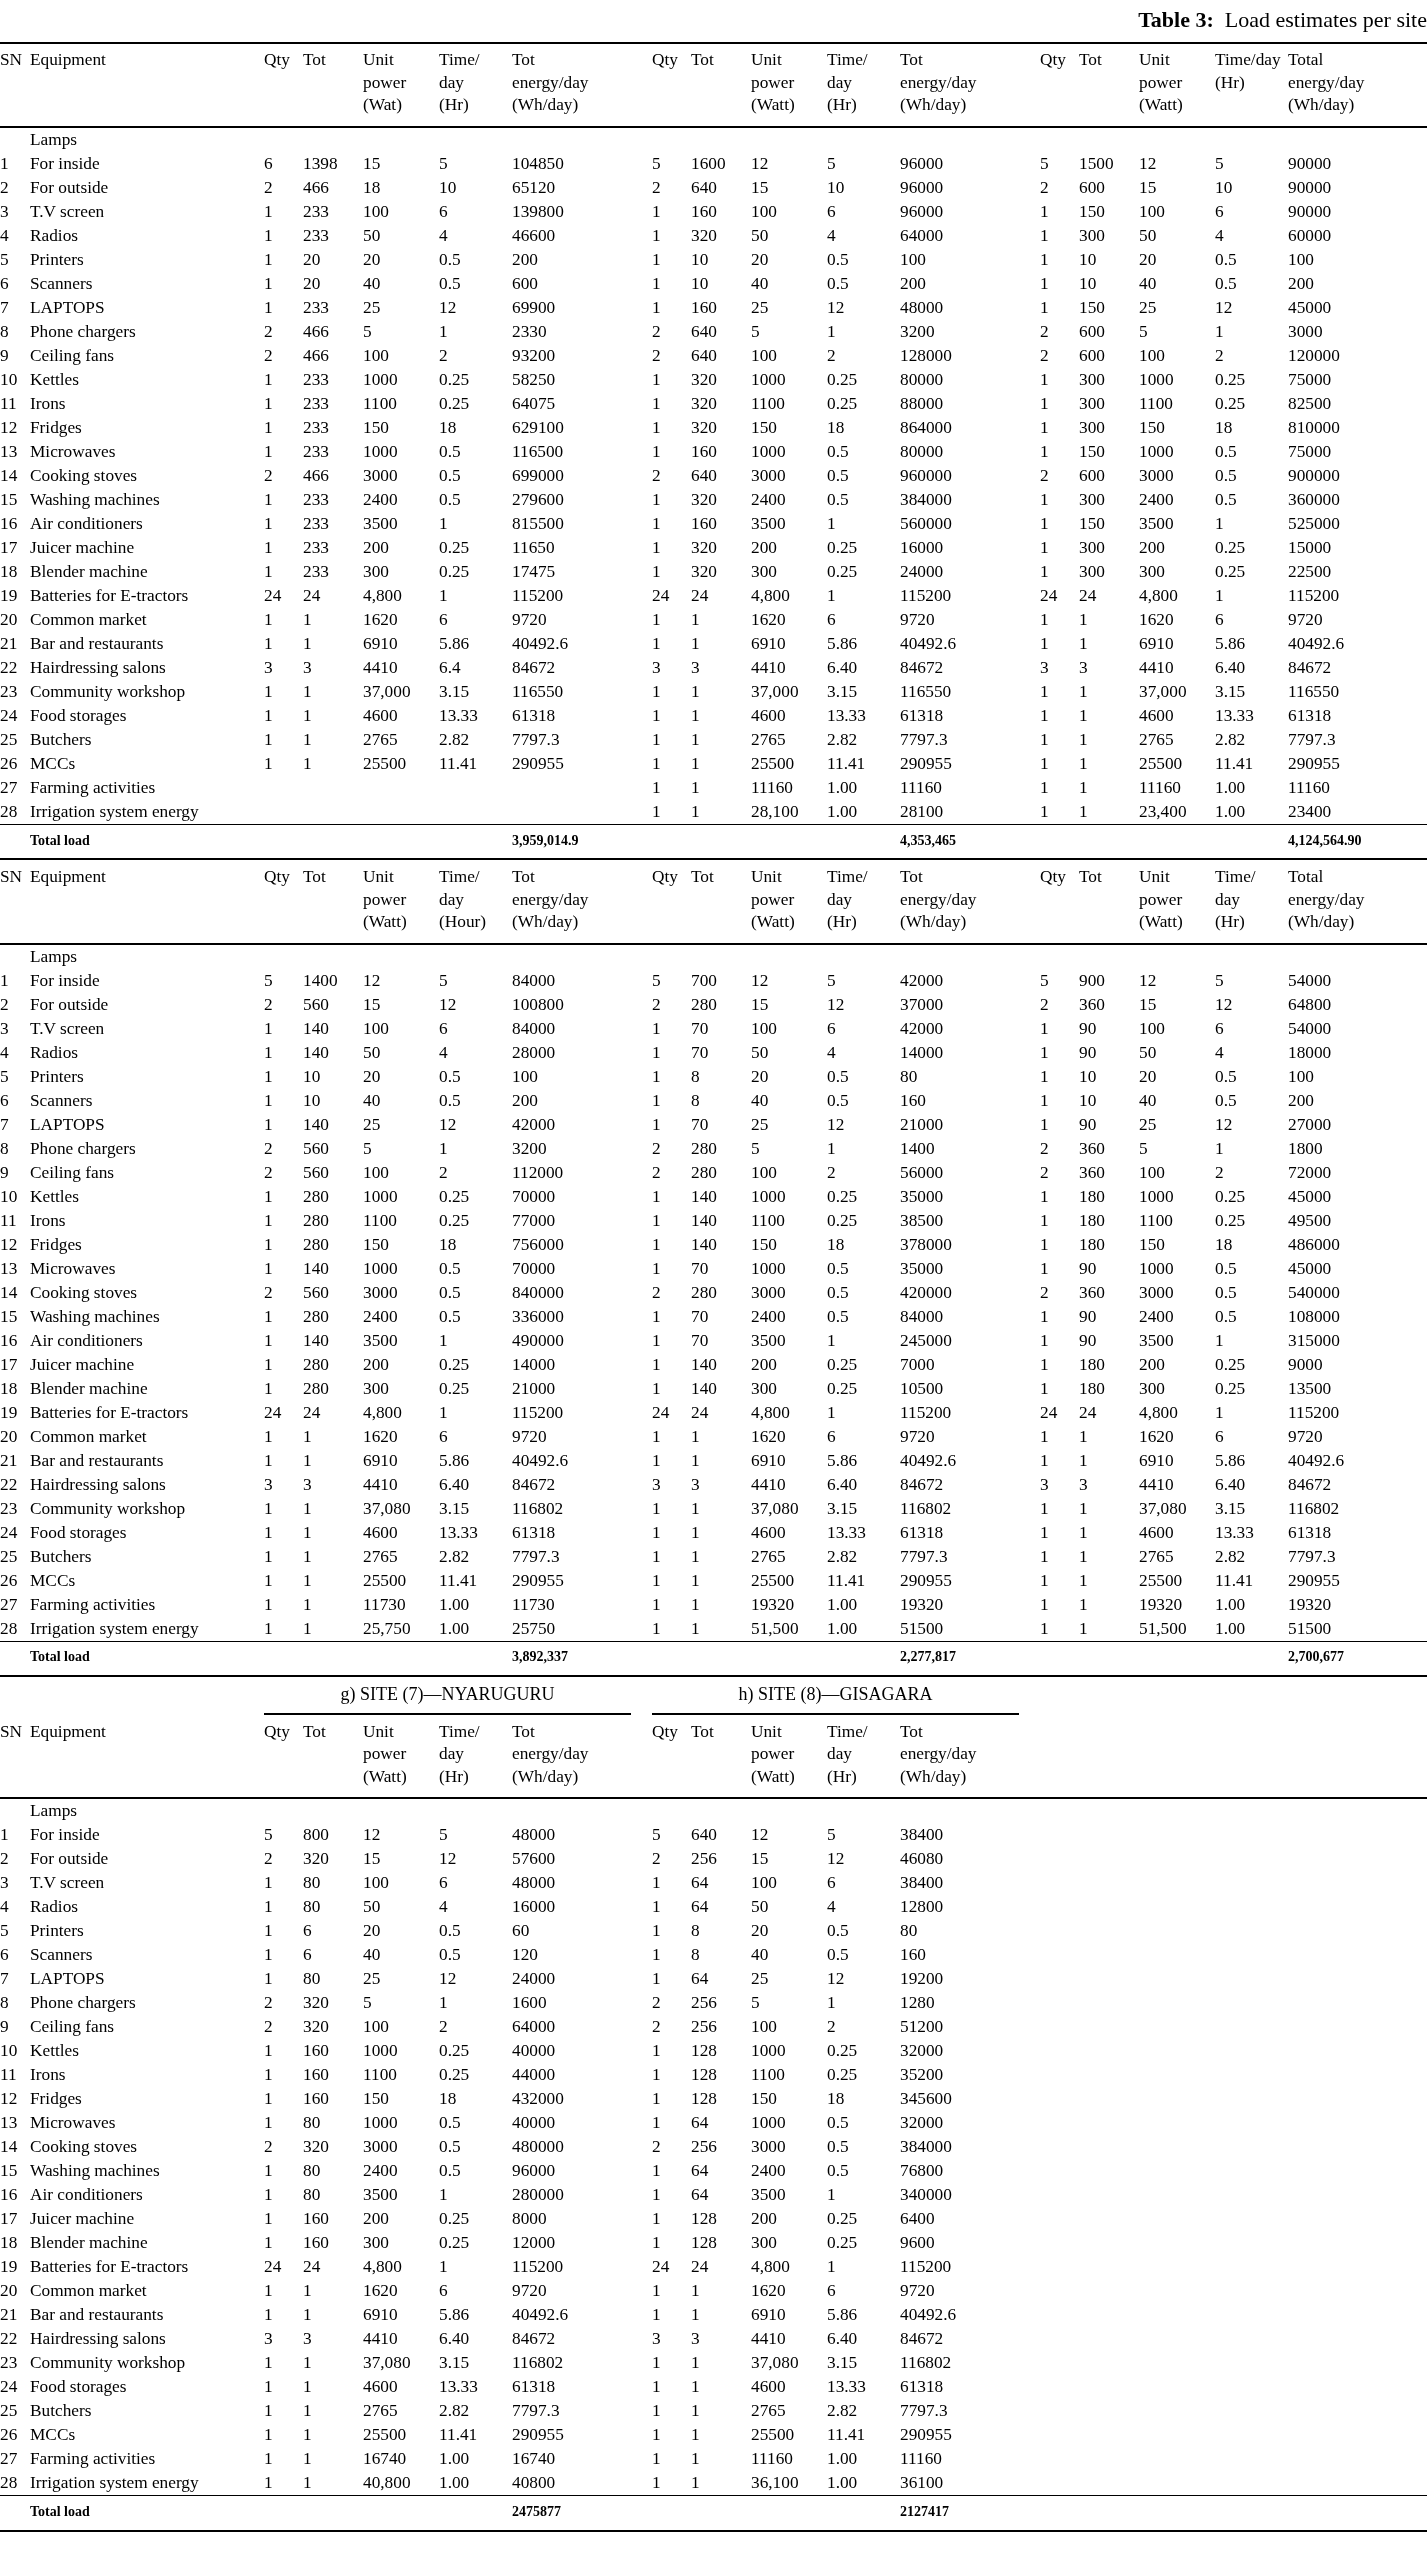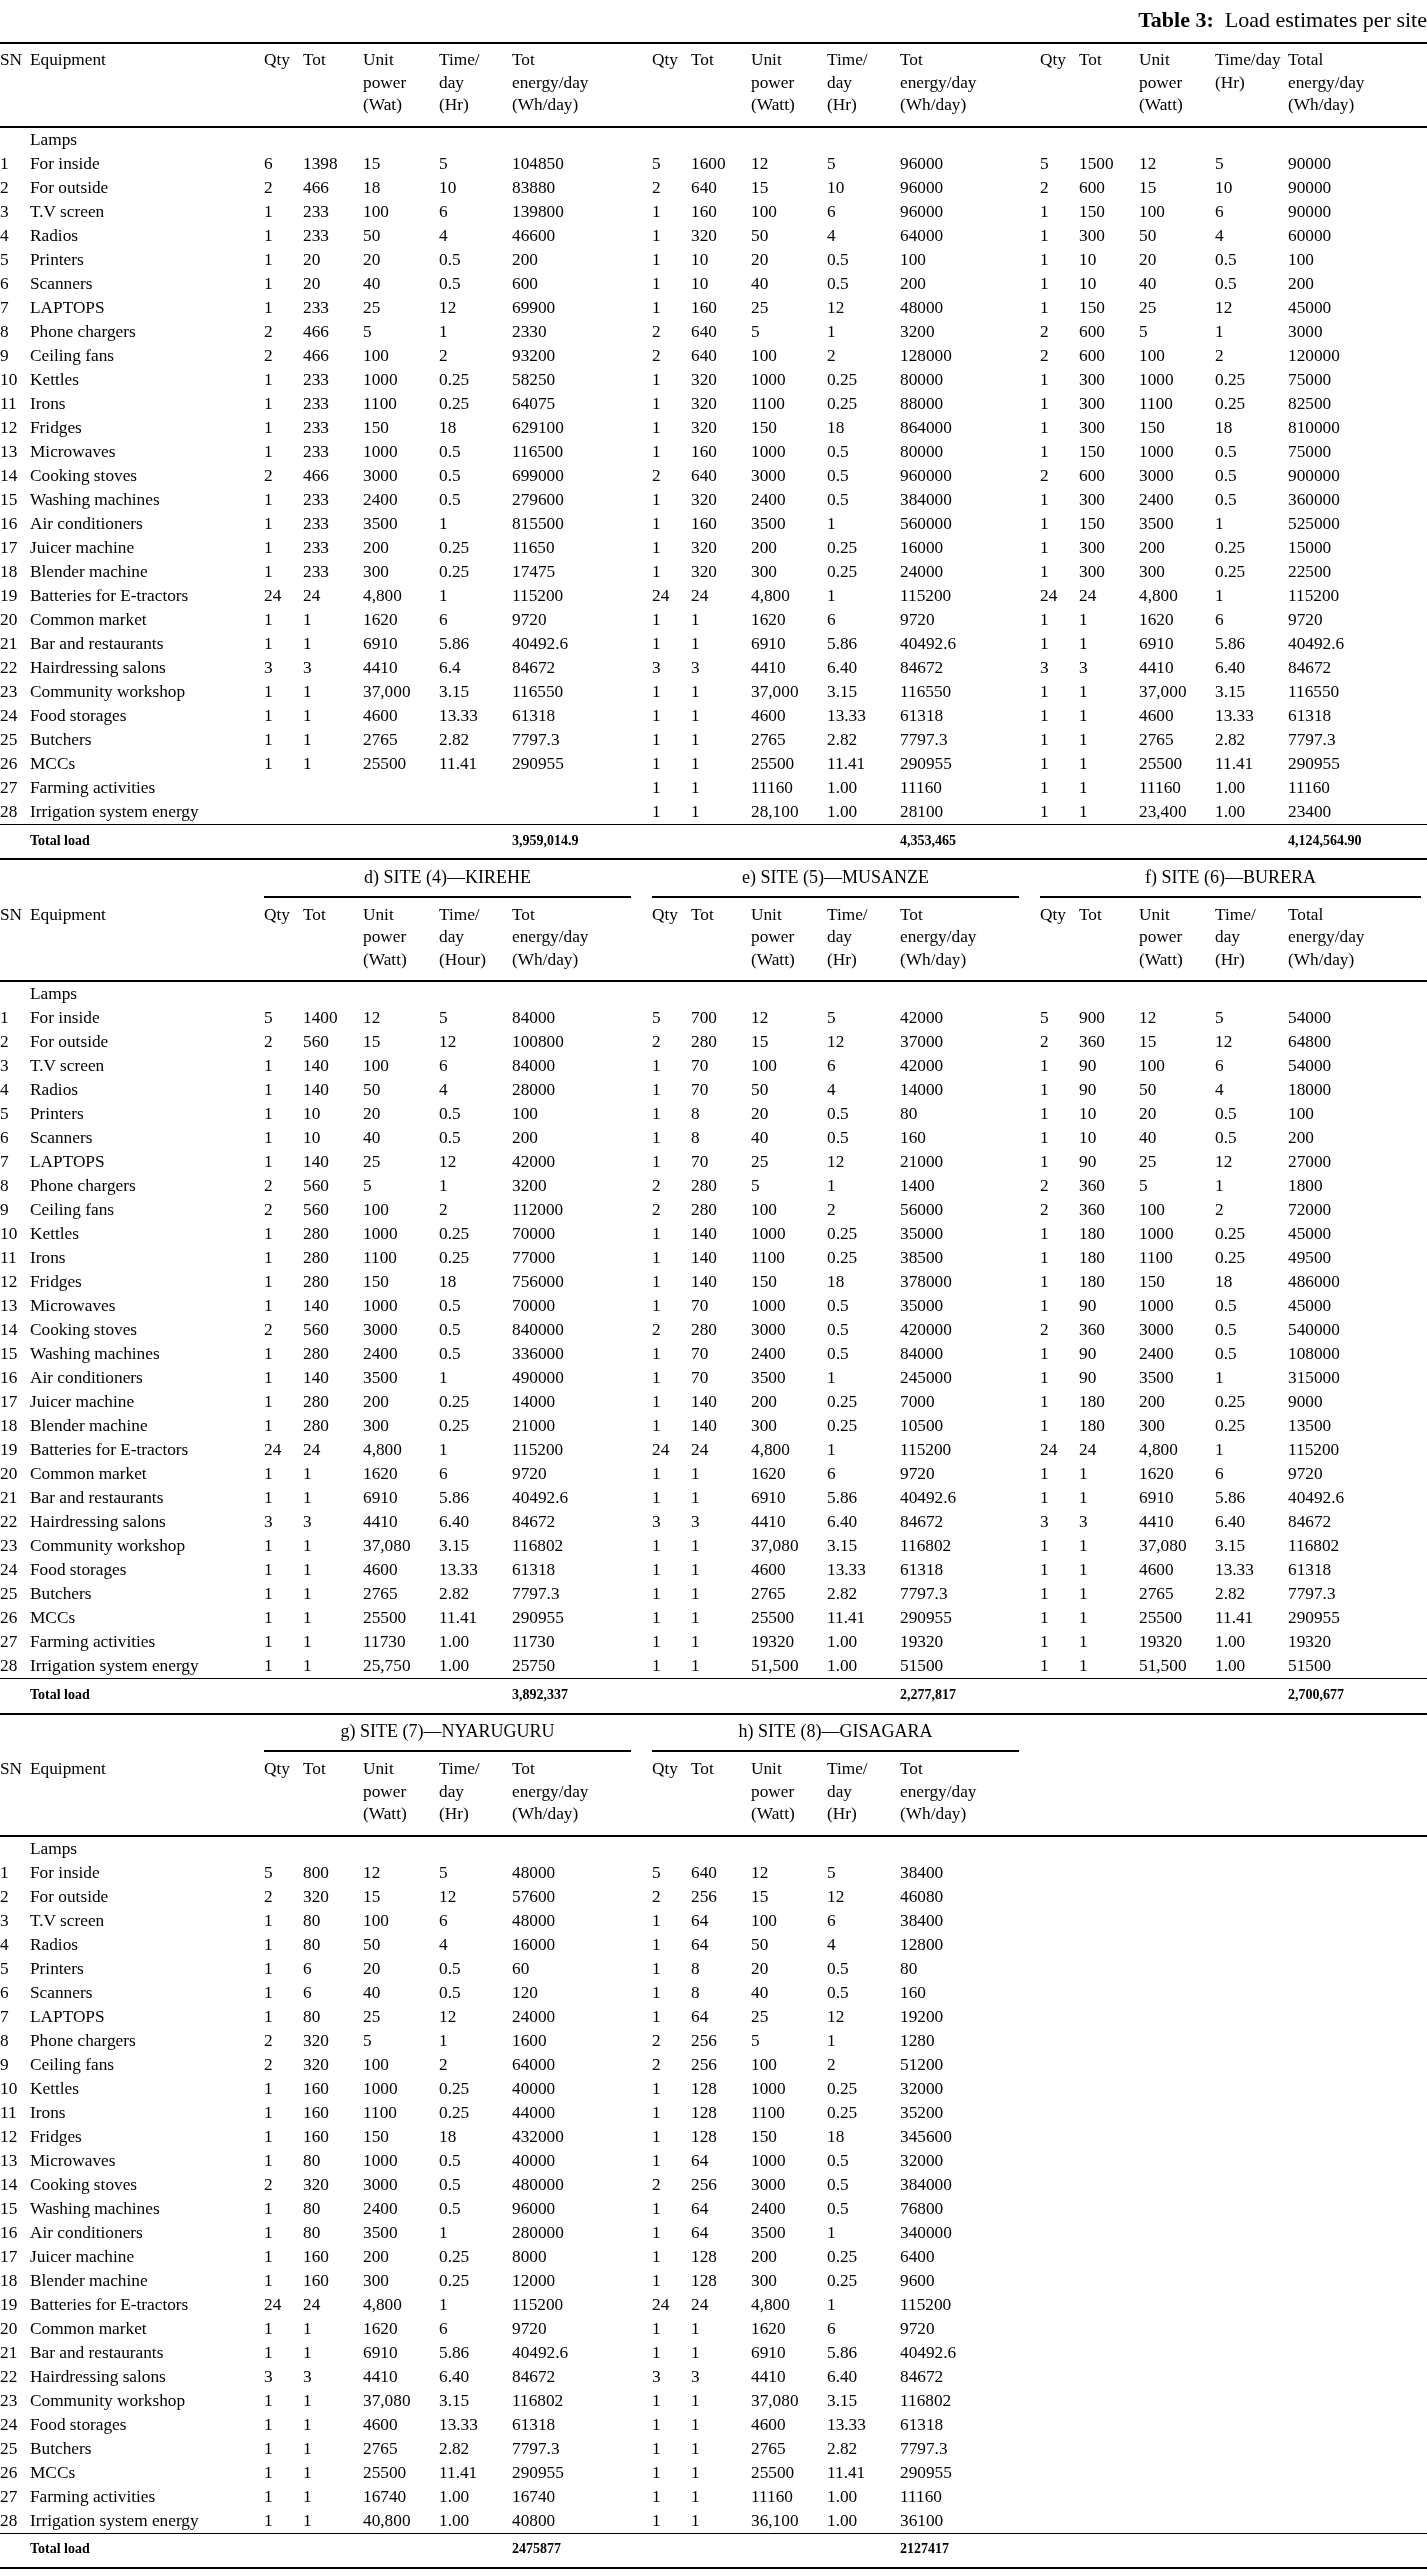--- a/index.html
+++ b/index.html
@@ -183,21 +183,21 @@
             <td>5</td>
             <td>90000</td>
           </tr>
           <tr>
             <td class="sn-cell">2</td>
             <td>For outside</td>
             <td>2</td>
             <td>466</td>
             <td>18</td>
             <td>10</td>
-            <td>83880</td>
+            <td>65120</td>
             <td>2</td>
             <td>640</td>
             <td>15</td>
             <td>10</td>
             <td>96000</td>
             <td>2</td>
             <td>600</td>
             <td>15</td>
             <td>10</td>
             <td>90000</td>
@@ -733,33 +733,20 @@
           <col style="width: 76px;">
           <col style="width: 73px;">
           <col style="width: 140px;">
           <col style="width: 39px;">
           <col style="width: 60px;">
           <col style="width: 76px;">
           <col style="width: 73px;">
           <col style="width: 140px;">
         </colgroup>
         <thead>
-          <tr class="site-row">
-            <th></th>
-            <th></th>
-            <th class="site-th" colspan="5">
-              <div class="site-label">d) SITE (4)—KIREHE</div>
-            </th>
-            <th class="site-th" colspan="5">
-              <div class="site-label">e) SITE (5)—MUSANZE</div>
-            </th>
-            <th class="site-th" colspan="5">
-              <div class="site-label">f) SITE (6)—BURERA</div>
-            </th>
-          </tr>
           <tr class="head-row">
             <th class="h-sn">SN</th>
             <th class="h-eq">Equipment</th>
             <th class="h-col">Qty</th>
             <th class="h-col">Tot</th>
             <th class="h-col">Unit
 power
 (Watt)</th>
             <th class="h-col">Time/
 day

